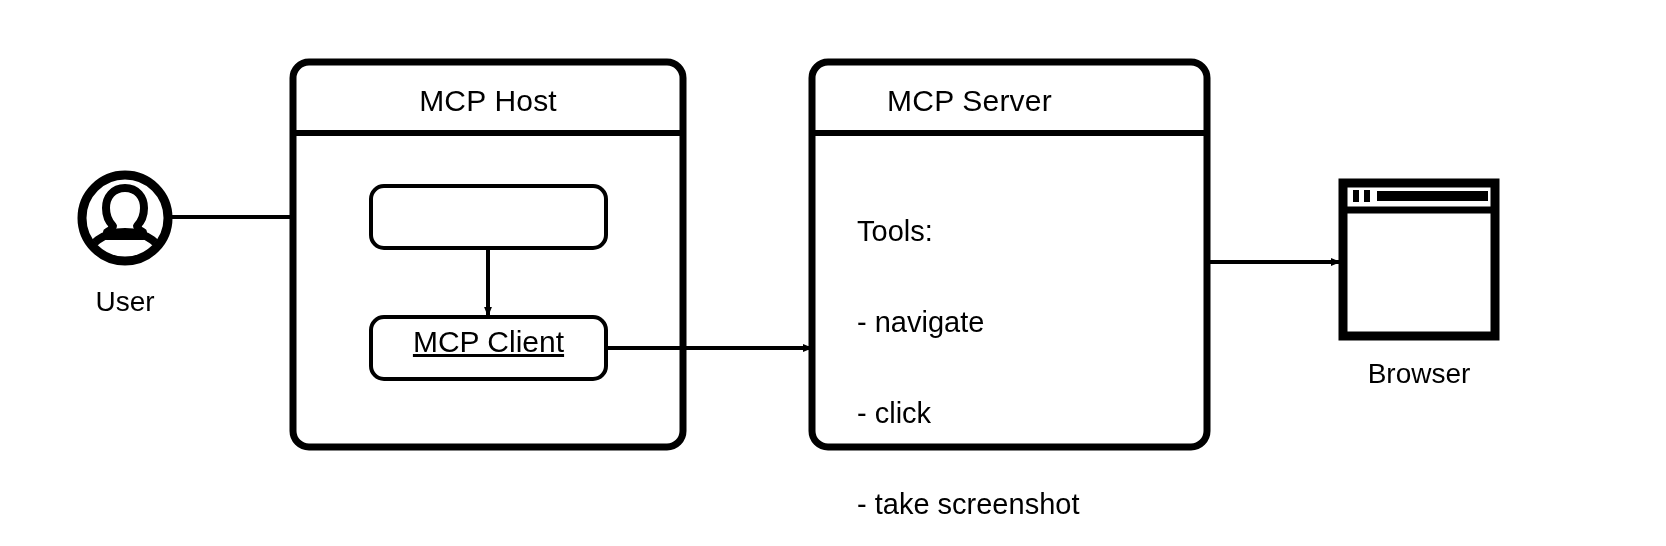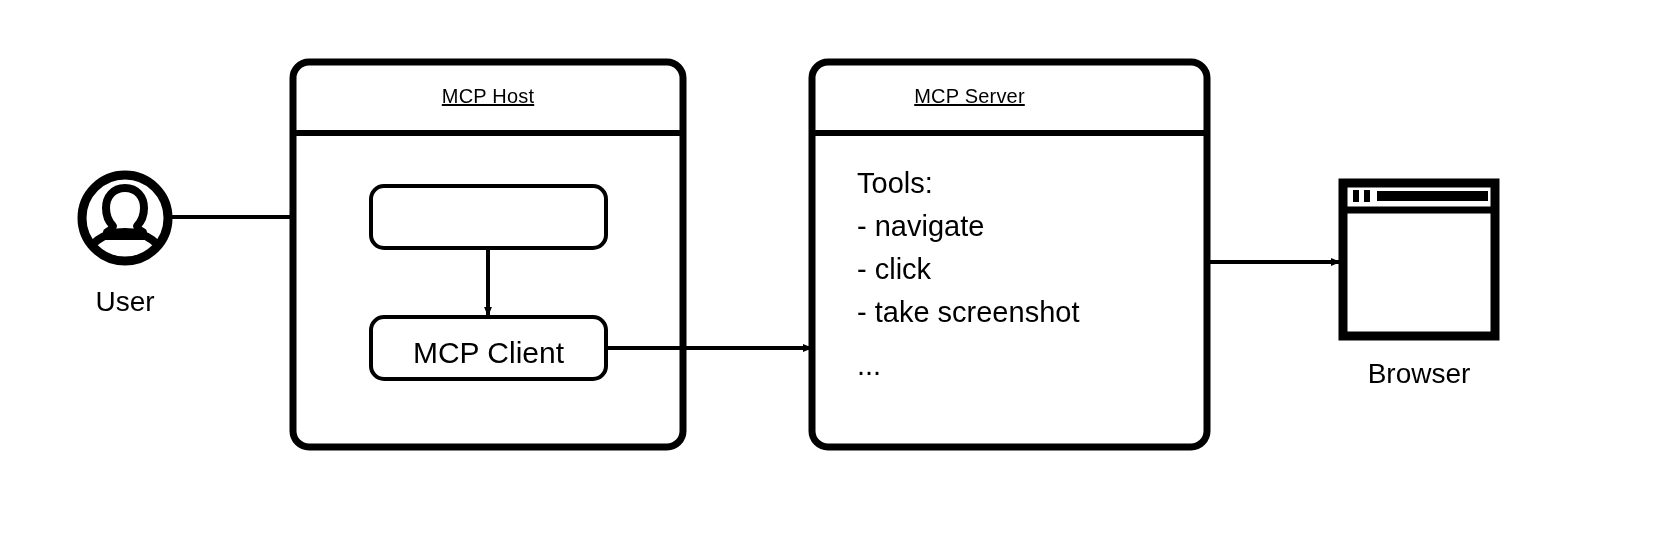--- a/index.html
+++ b/index.html
@@ -28,23 +28,22 @@
   }
   .node-label {
     position: absolute;
     text-align: center;
     white-space: nowrap;
     line-height: 1;
     color: #000000;
   }
   
   .container-title {
-    font-size: 20px;
+    font-size: 30px;
     letter-spacing: 0.2px;
-    text-decoration: underline;
   }
   
   .inner-label {
     font-size: 30px;
   }
   
   .actor-caption {
     font-size: 28px;
   }
   
@@ -53,20 +52,21 @@
     left: 857px;
     top: 162px;
     width: 330px;
     font-size: 29px;
     line-height: 43px;
     text-align: left;
     white-space: nowrap;
   }
   .tools-list .tools-line {
     display: block;
+    margin-top: 48px;
   }
   .tools-list .tools-gap {
     display: block;
     height: 10px;
   }
 </style>
 </head>
 <body>
 
 <div id="canvas">
@@ -139,21 +139,21 @@
       <rect x="1377" y="191" width="111" height="10" fill="#000000"></rect>
     </g>
 
   </svg>
 
   <div class="node-label actor-caption" style="left: 45px; top: 288px; width: 160px;">User</div>
 
   <div class="node-label container-title" style="left: 293px; top: 86px; width: 390px;">MCP Host</div>
 
 
-  <div class="node-label inner-label" style="left: 371px; top: 338px; width: 235px;">MCP Client</div>
+  <div class="node-label inner-label" style="left: 371px; top: 327px; width: 235px; text-decoration: underline;">MCP Client</div>
 
   <div class="node-label container-title" style="left: 772px; top: 86px; width: 395px;">MCP Server</div>
 
   <div class="tools-list">
     <span class="tools-line">Tools:</span>
     <span class="tools-line">- navigate</span>
     <span class="tools-line">- click</span>
     <span class="tools-line">- take screenshot</span>
     <span class="tools-gap"></span>
     <span class="tools-line">...</span>

